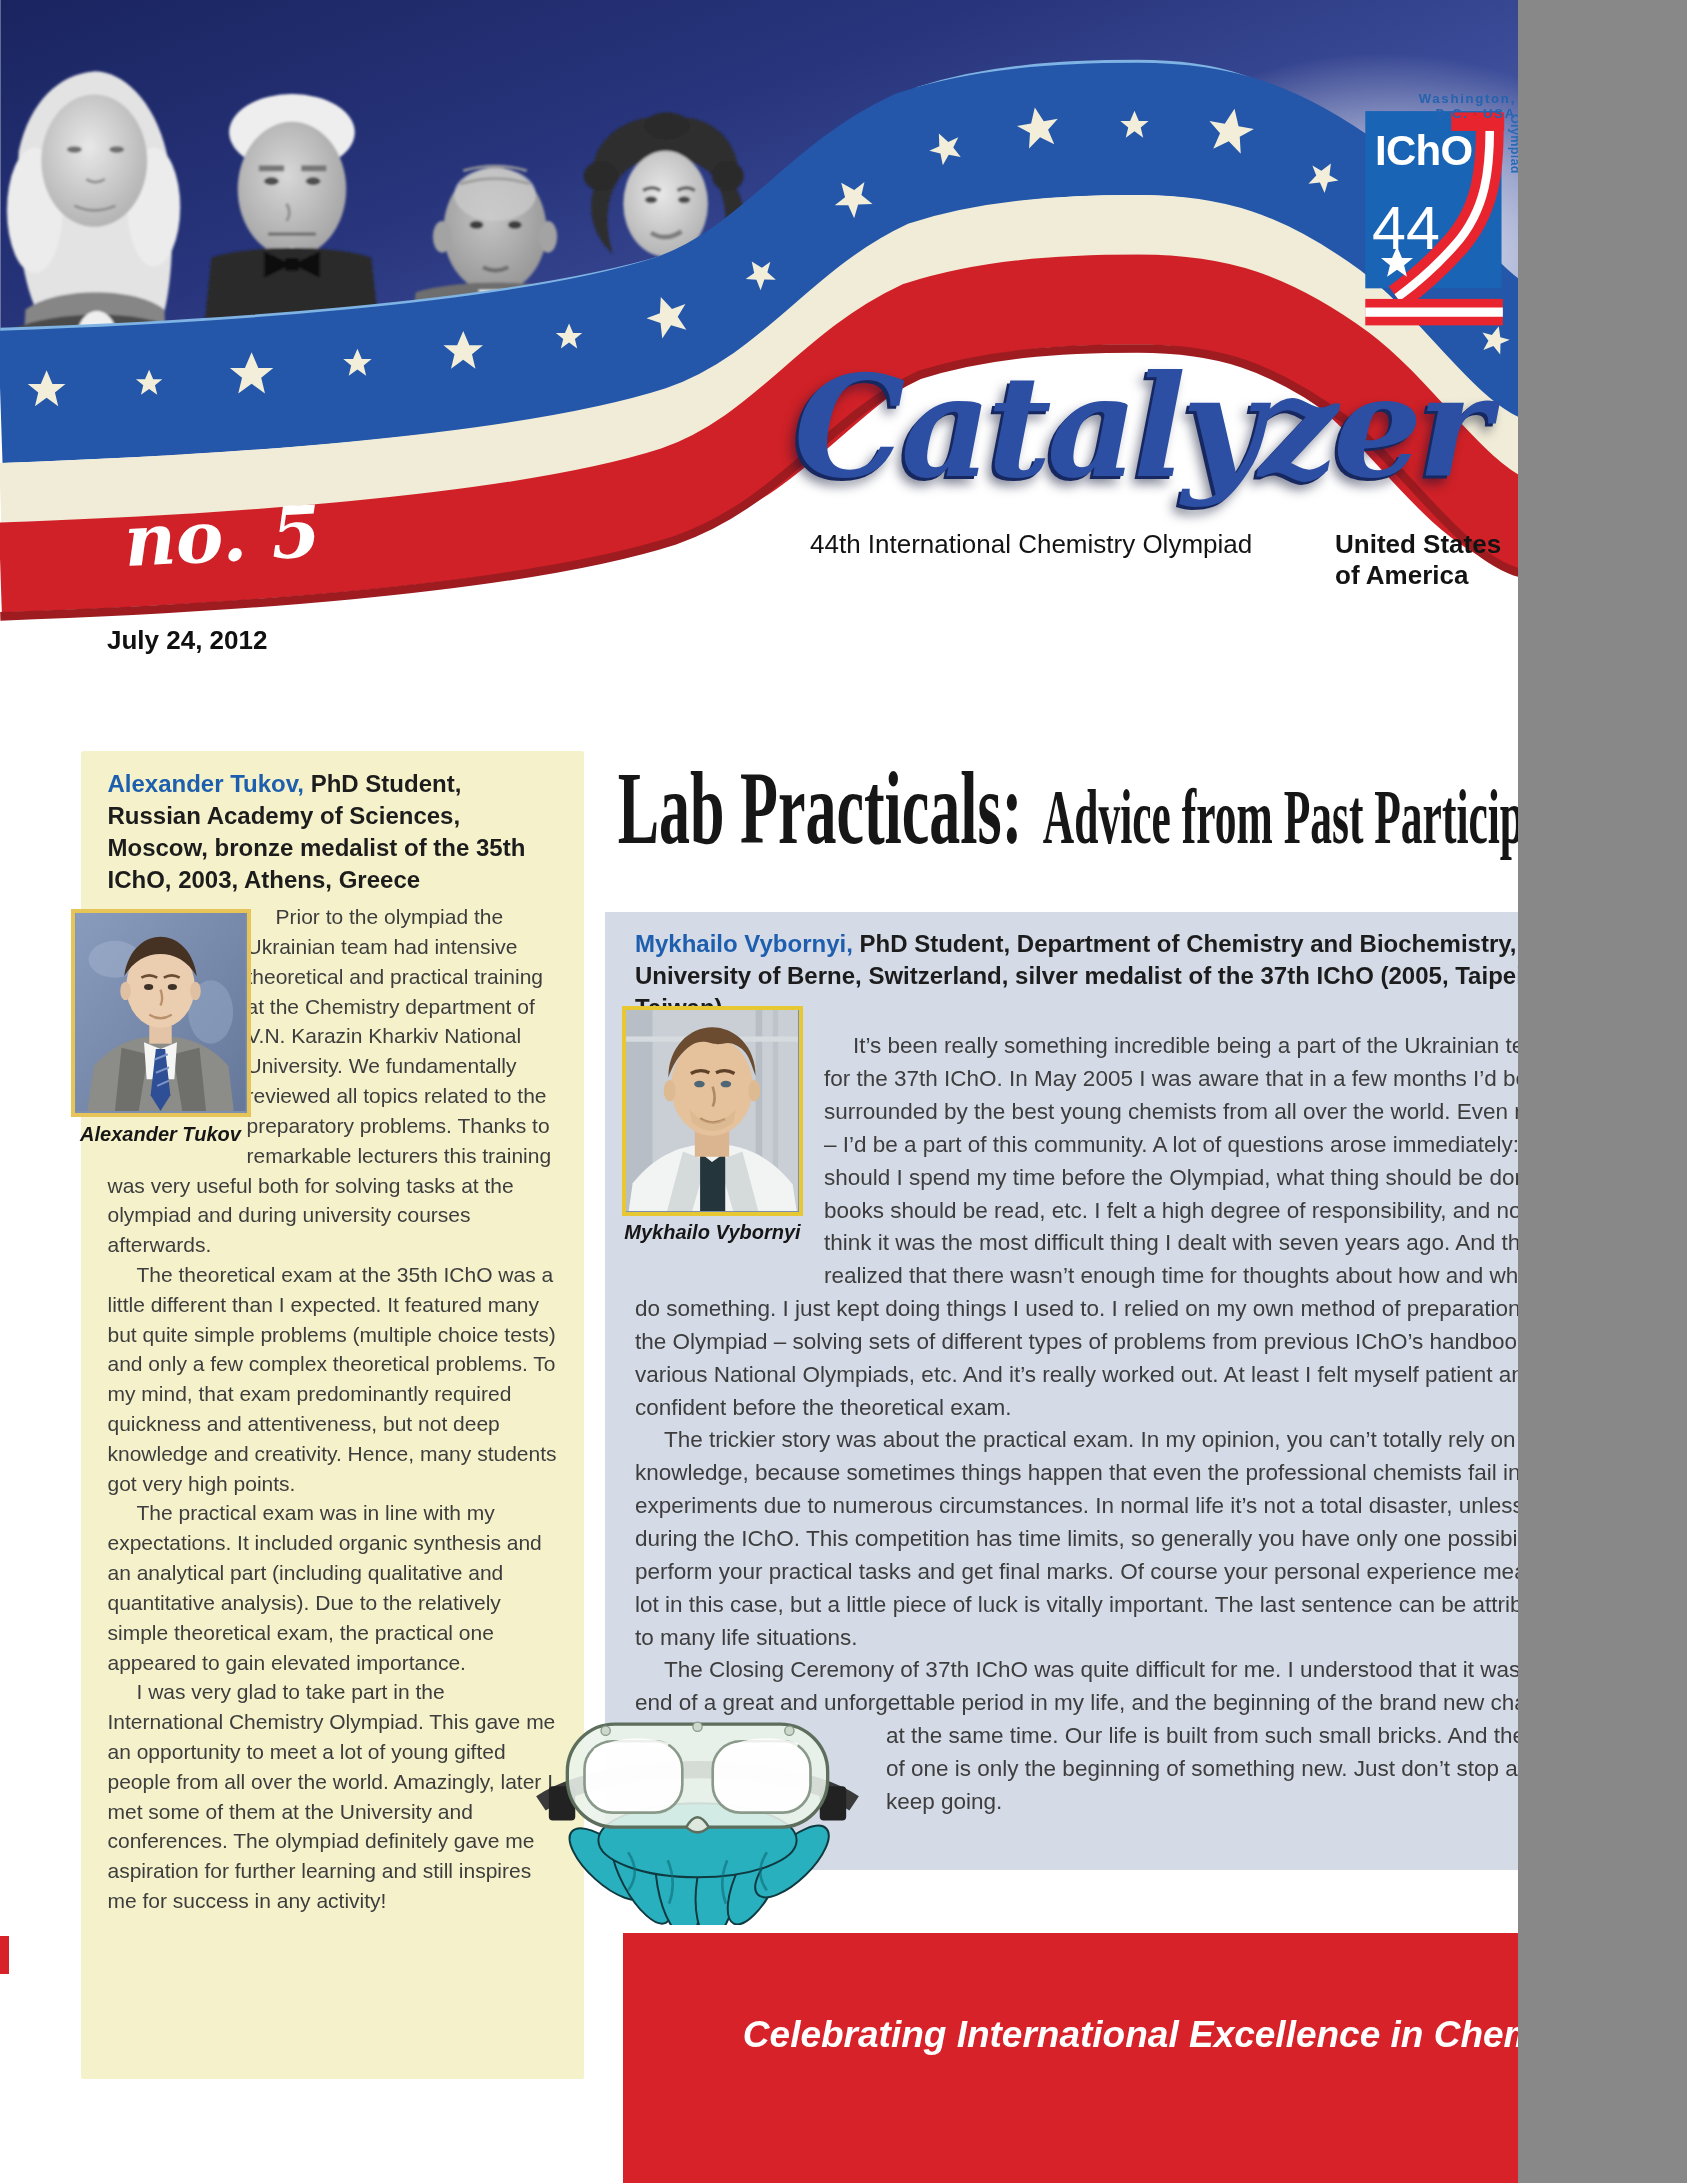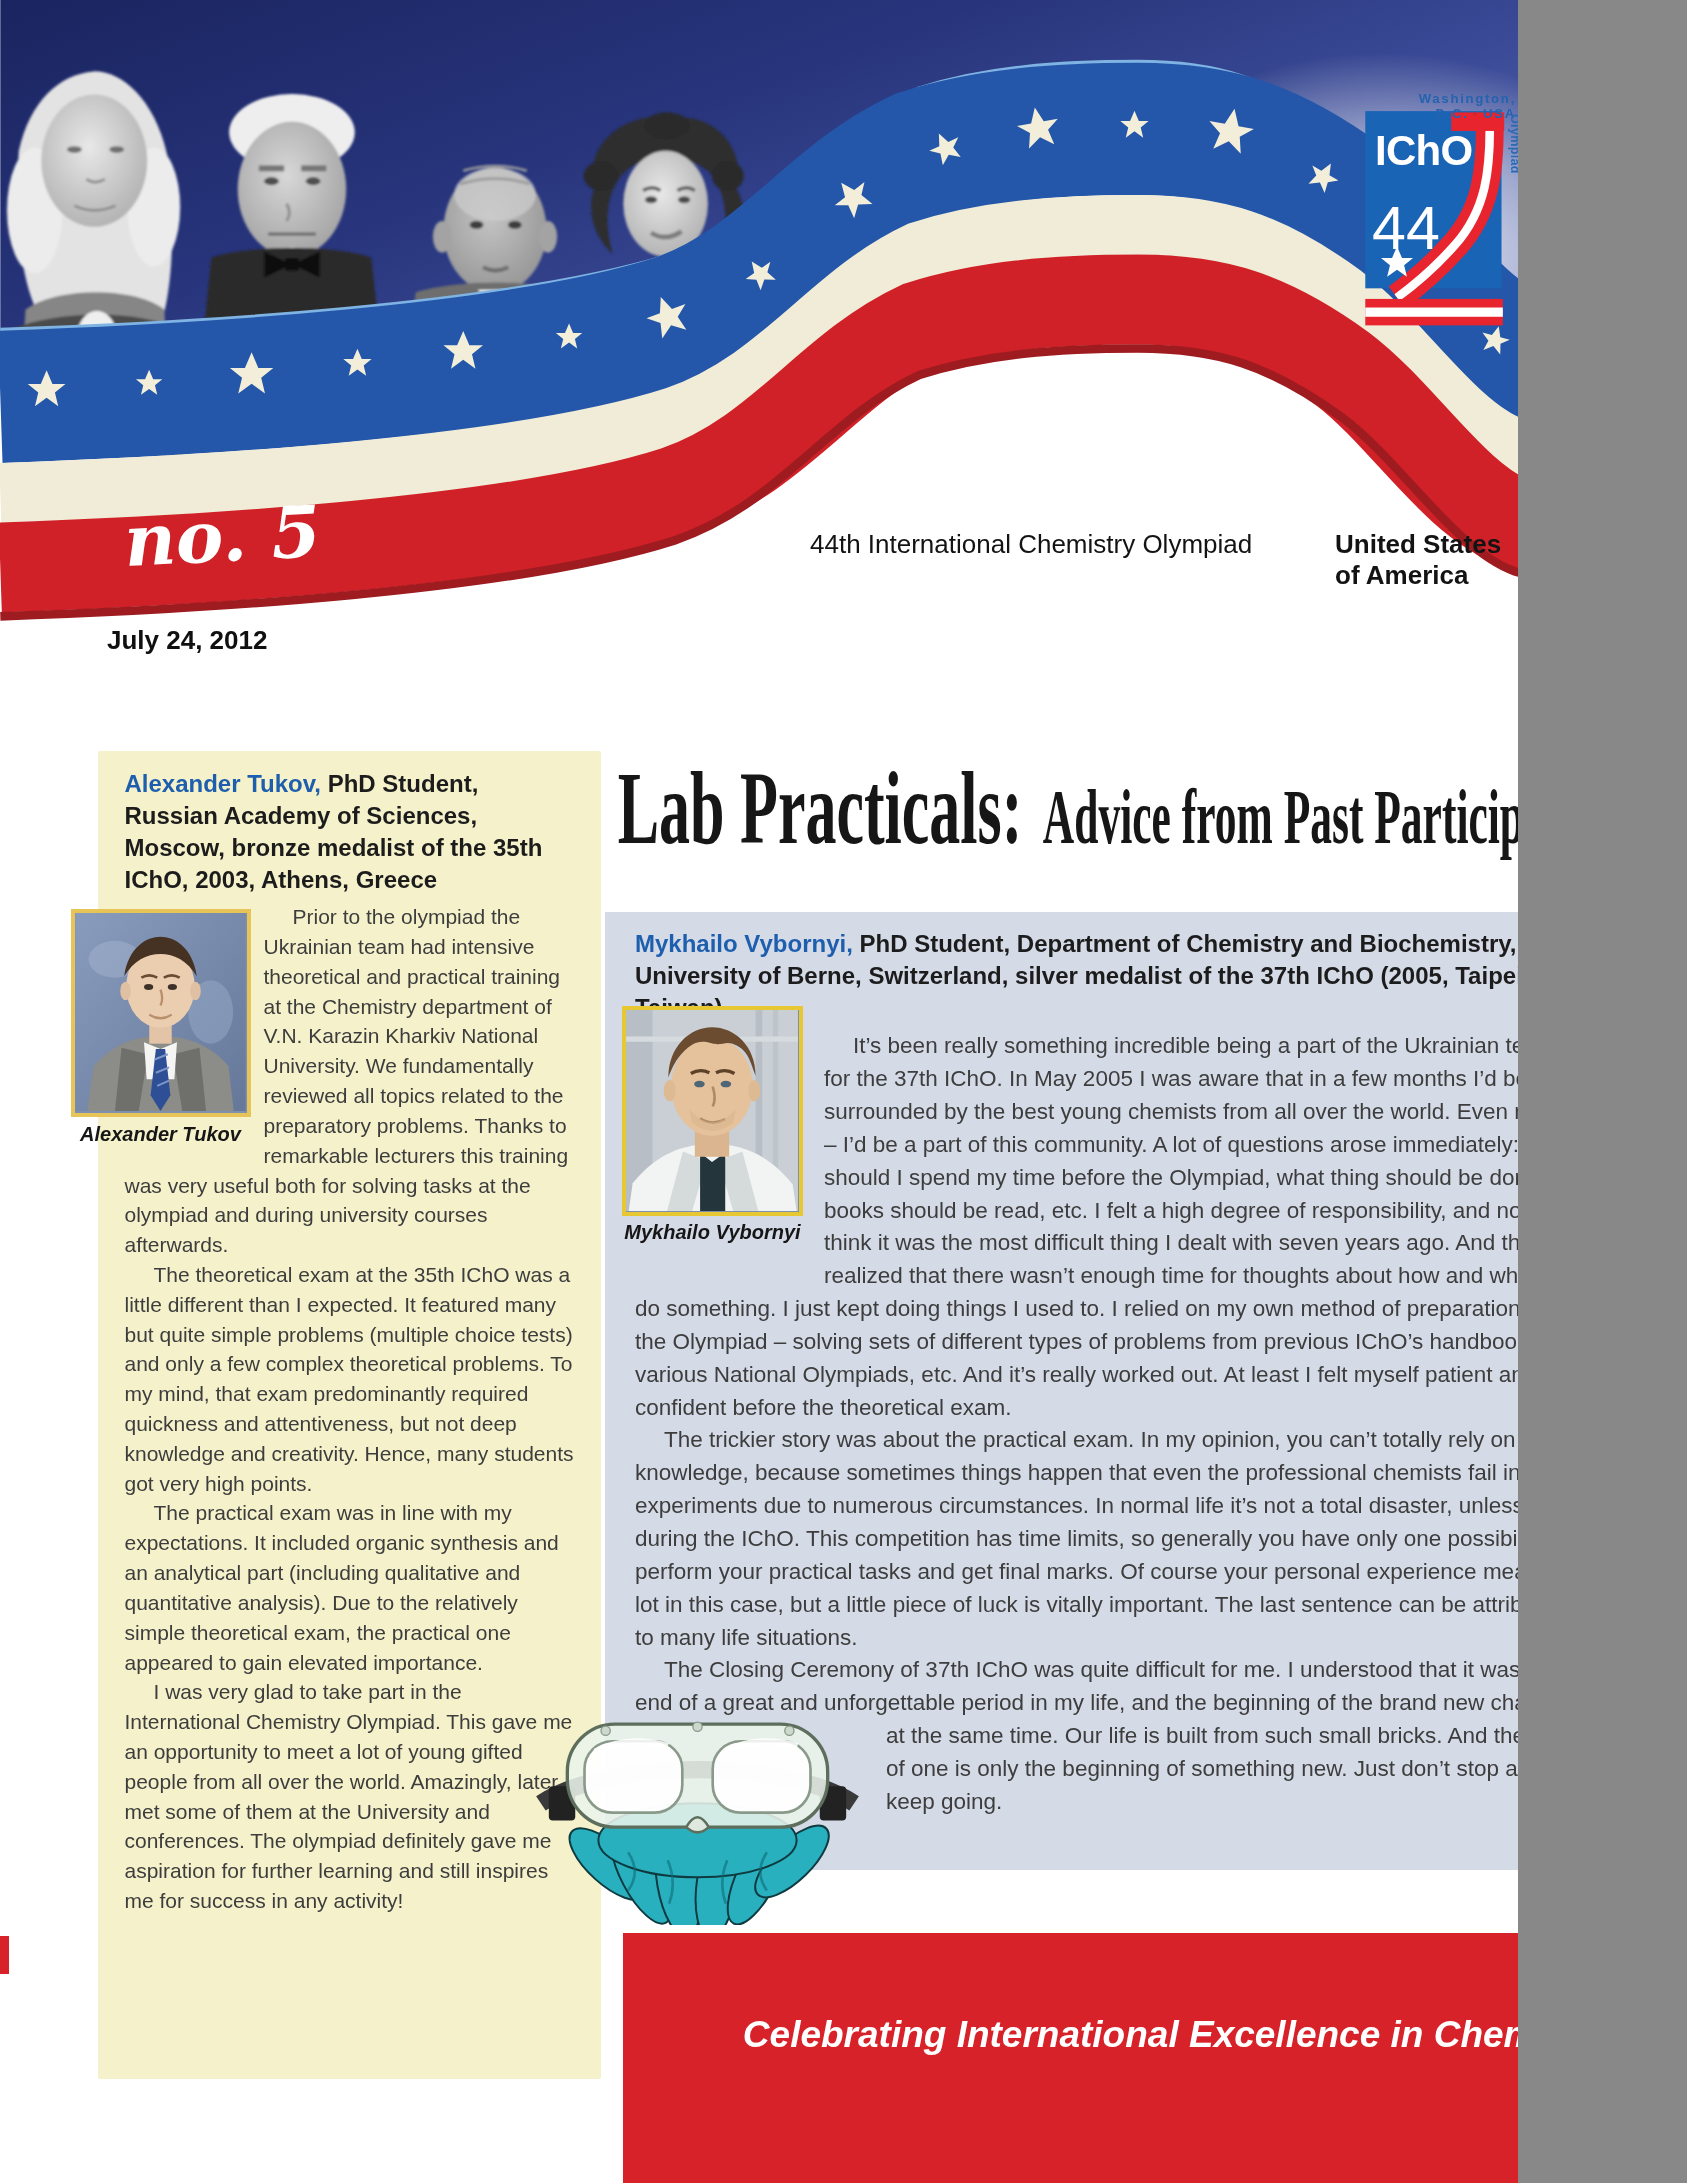--- a/index.html
+++ b/index.html
@@ -22,21 +22,21 @@
   #subtitle-left{left:810px;top:529px;font-weight:normal;font-size:26px;color:#131313;z-index:5;}
   #subtitle-right{left:1335px;top:529px;font-weight:bold;font-size:26px;color:#131313;z-index:5;}
   #issue-no{left:124px;top:501px;font-family:"DejaVu Serif",serif;font-style:italic;font-weight:bold;
      font-size:71px;color:#ffffff;transform:rotate(-3deg);z-index:5;line-height:1;}
   #date-line{left:107px;top:625px;font-weight:bold;font-size:26px;color:#101010;}
 
   
   #headline-svg{left:614px;top:750px;}
 
   
-  #left-box{left:98px;top:751px;width:503px;height:1328px;background:#f5f2cb;border-radius:2.6px;
+  #left-box{left:81px;top:751px;width:503px;height:1328px;background:#f5f2cb;border-radius:2.6px;
      padding:17px 25px 0 26.5px;}
   #right-box{left:605px;top:912px;width:1009px;height:958px;background:#d4dae6;
      padding:16px 33px 0 30px;}
   .byline{font-size:24px;line-height:1.33;font-weight:bold;color:#1c1c1c;margin:0 0 6.6px 0;}
   .byline .author{color:#1d5fae;}
   .body-copy{color:#3d3d3d;}
   #left-box .body-copy{font-size:21px;line-height:1.42;}
   #right-box .body-copy{font-size:22.5px;line-height:1.46;}
   .body-copy p{margin:0;text-indent:29px;}
   .spacer-a{float:left;width:139px;height:243px;}
@@ -194,20 +194,21 @@
       <use href="#star" transform="translate(2112,398) scale(0.85)" fill="#ffffff"></use>
     </g>
   </svg>
 
   <div class="abs" id="washington">
     <span>Washington, D.C.</span><span class="sep">•</span><span>USA</span>
   </div>
   <div class="abs" id="logo-icho">IChO</div>
   <div class="abs" id="logo-44">44</div>
   <div class="abs" id="vertical-title">2012 International Chemistry Olympiad</div>
+  <div class="abs" id="masthead">Catalyzer</div>
   <div class="abs" id="subtitle-left">44th International Chemistry Olympiad</div>
   <div class="abs" id="subtitle-right">United States of America</div>
   <div class="abs" id="issue-no">no. 5</div>
   <div class="abs" id="date-line">July 24, 2012</div>
 
   <svg class="abs" id="headline-svg" width="1009" height="119" viewBox="0 0 1525 180">
     <text x="5" y="140" font-family="Liberation Serif,serif" font-weight="bold" font-size="158" fill="#161616" textLength="612" lengthAdjust="spacingAndGlyphs">Lab Practicals:</text>
     <text x="648" y="140" font-family="Liberation Serif,serif" font-weight="bold" font-size="118" fill="#161616" textLength="845" lengthAdjust="spacingAndGlyphs">Advice from Past Participants</text>
   </svg>
 

